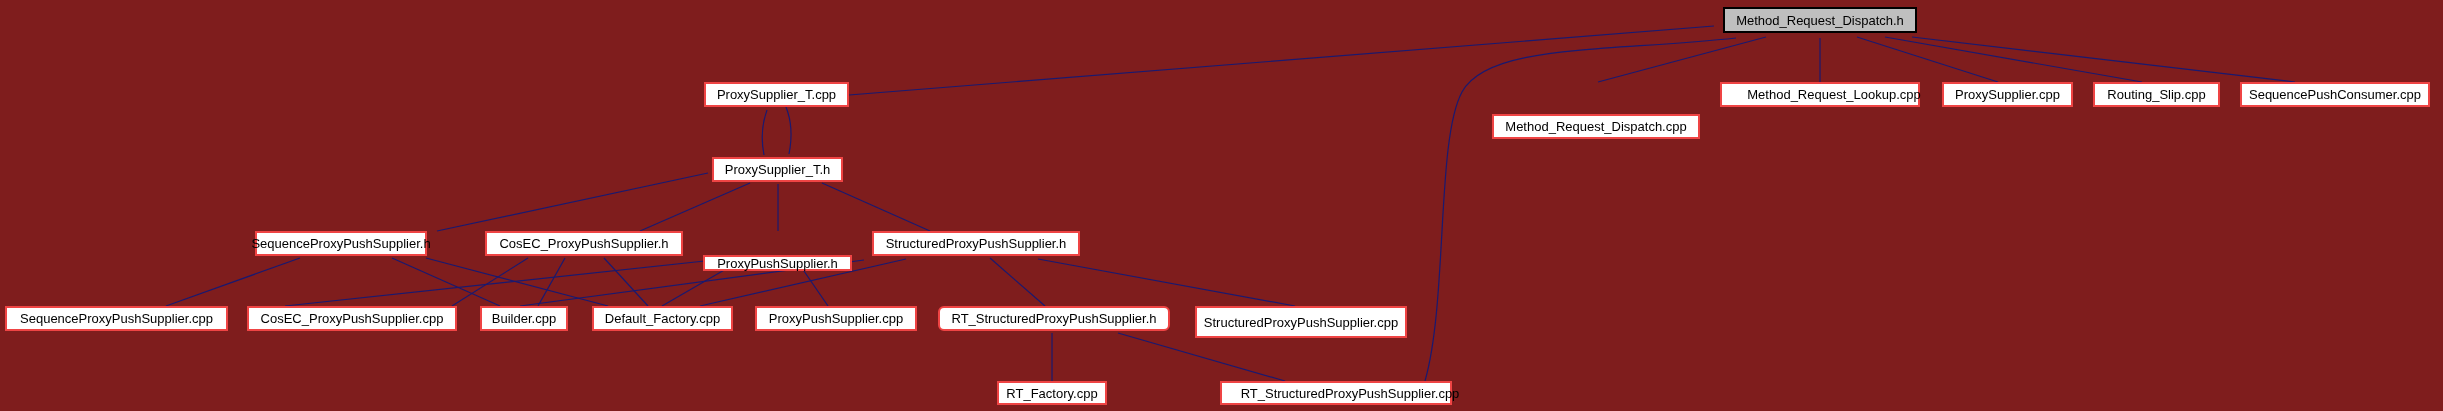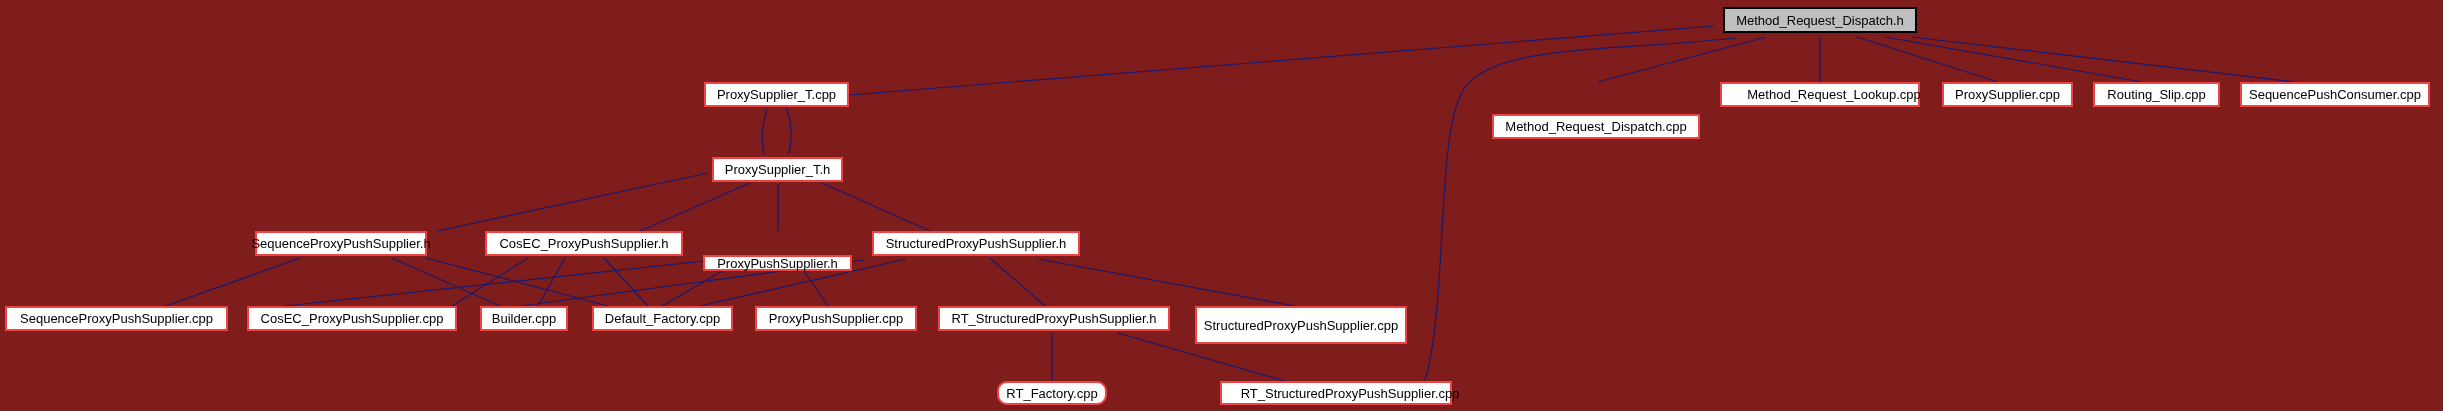--- a/index.html
+++ b/index.html
@@ -91,18 +91,18 @@
       <div class="gnode" style="left: 712px; top: 157px; width: 131px; height: 25px;">ProxySupplier_T.h</div>
       <div class="gnode" style="left: 255px; top: 231px; width: 172px; height: 25px;">SequenceProxyPushSupplier.h</div>
       <div class="gnode" style="left: 485px; top: 231px; width: 198px; height: 25px;">CosEC_ProxyPushSupplier.h</div>
       <div class="gnode" style="left: 703px; top: 231px; width: 149px; height: 16px; margin-top: 24px;">ProxyPushSupplier.h</div>
       <div class="gnode" style="left: 872px; top: 231px; width: 208px; height: 25px;">StructuredProxyPushSupplier.h</div>
       <div class="gnode" style="left: 5px; top: 306px; width: 223px; height: 25px;">SequenceProxyPushSupplier.cpp</div>
       <div class="gnode" style="left: 247px; top: 306px; width: 210px; height: 25px;">CosEC_ProxyPushSupplier.cpp</div>
       <div class="gnode" style="left: 480px; top: 306px; width: 88px; height: 25px;">Builder.cpp</div>
       <div class="gnode" style="left: 592px; top: 306px; width: 141px; height: 25px;">Default_Factory.cpp</div>
       <div class="gnode" style="left: 755px; top: 306px; width: 162px; height: 25px;">ProxyPushSupplier.cpp</div>
-      <div class="gnode" style="left: 938px; top: 306px; width: 232px; height: 25px;">RT_StructuredProxyPushSupplier.h</div>
-      <div class="gnode" style="left: 1195px; top: 306px; width: 212px; height: 38px;">StructuredProxyPushSupplier.cpp</div>
-      <div class="gnode" style="left: 997px; top: 381px; width: 110px; height: 24px; border-radius: 10px;">RT_Factory.cpp</div>
+      <div class="gnode" style="left: 938px; top: 306px; width: 232px; height: 25px; border-radius: 6px;">RT_StructuredProxyPushSupplier.h</div>
+      <div class="gnode" style="left: 1195px; top: 306px; width: 212px; height: 32px;">StructuredProxyPushSupplier.cpp</div>
+      <div class="gnode" style="left: 997px; top: 381px; width: 110px; height: 24px;">RT_Factory.cpp</div>
       <div class="gnode" style="left: 1220px; top: 381px; width: 232px; height: 24px; padding-left: 28px;">RT_StructuredProxyPushSupplier.cpp</div>
     </div>
 </div>
 
 </body></html>

